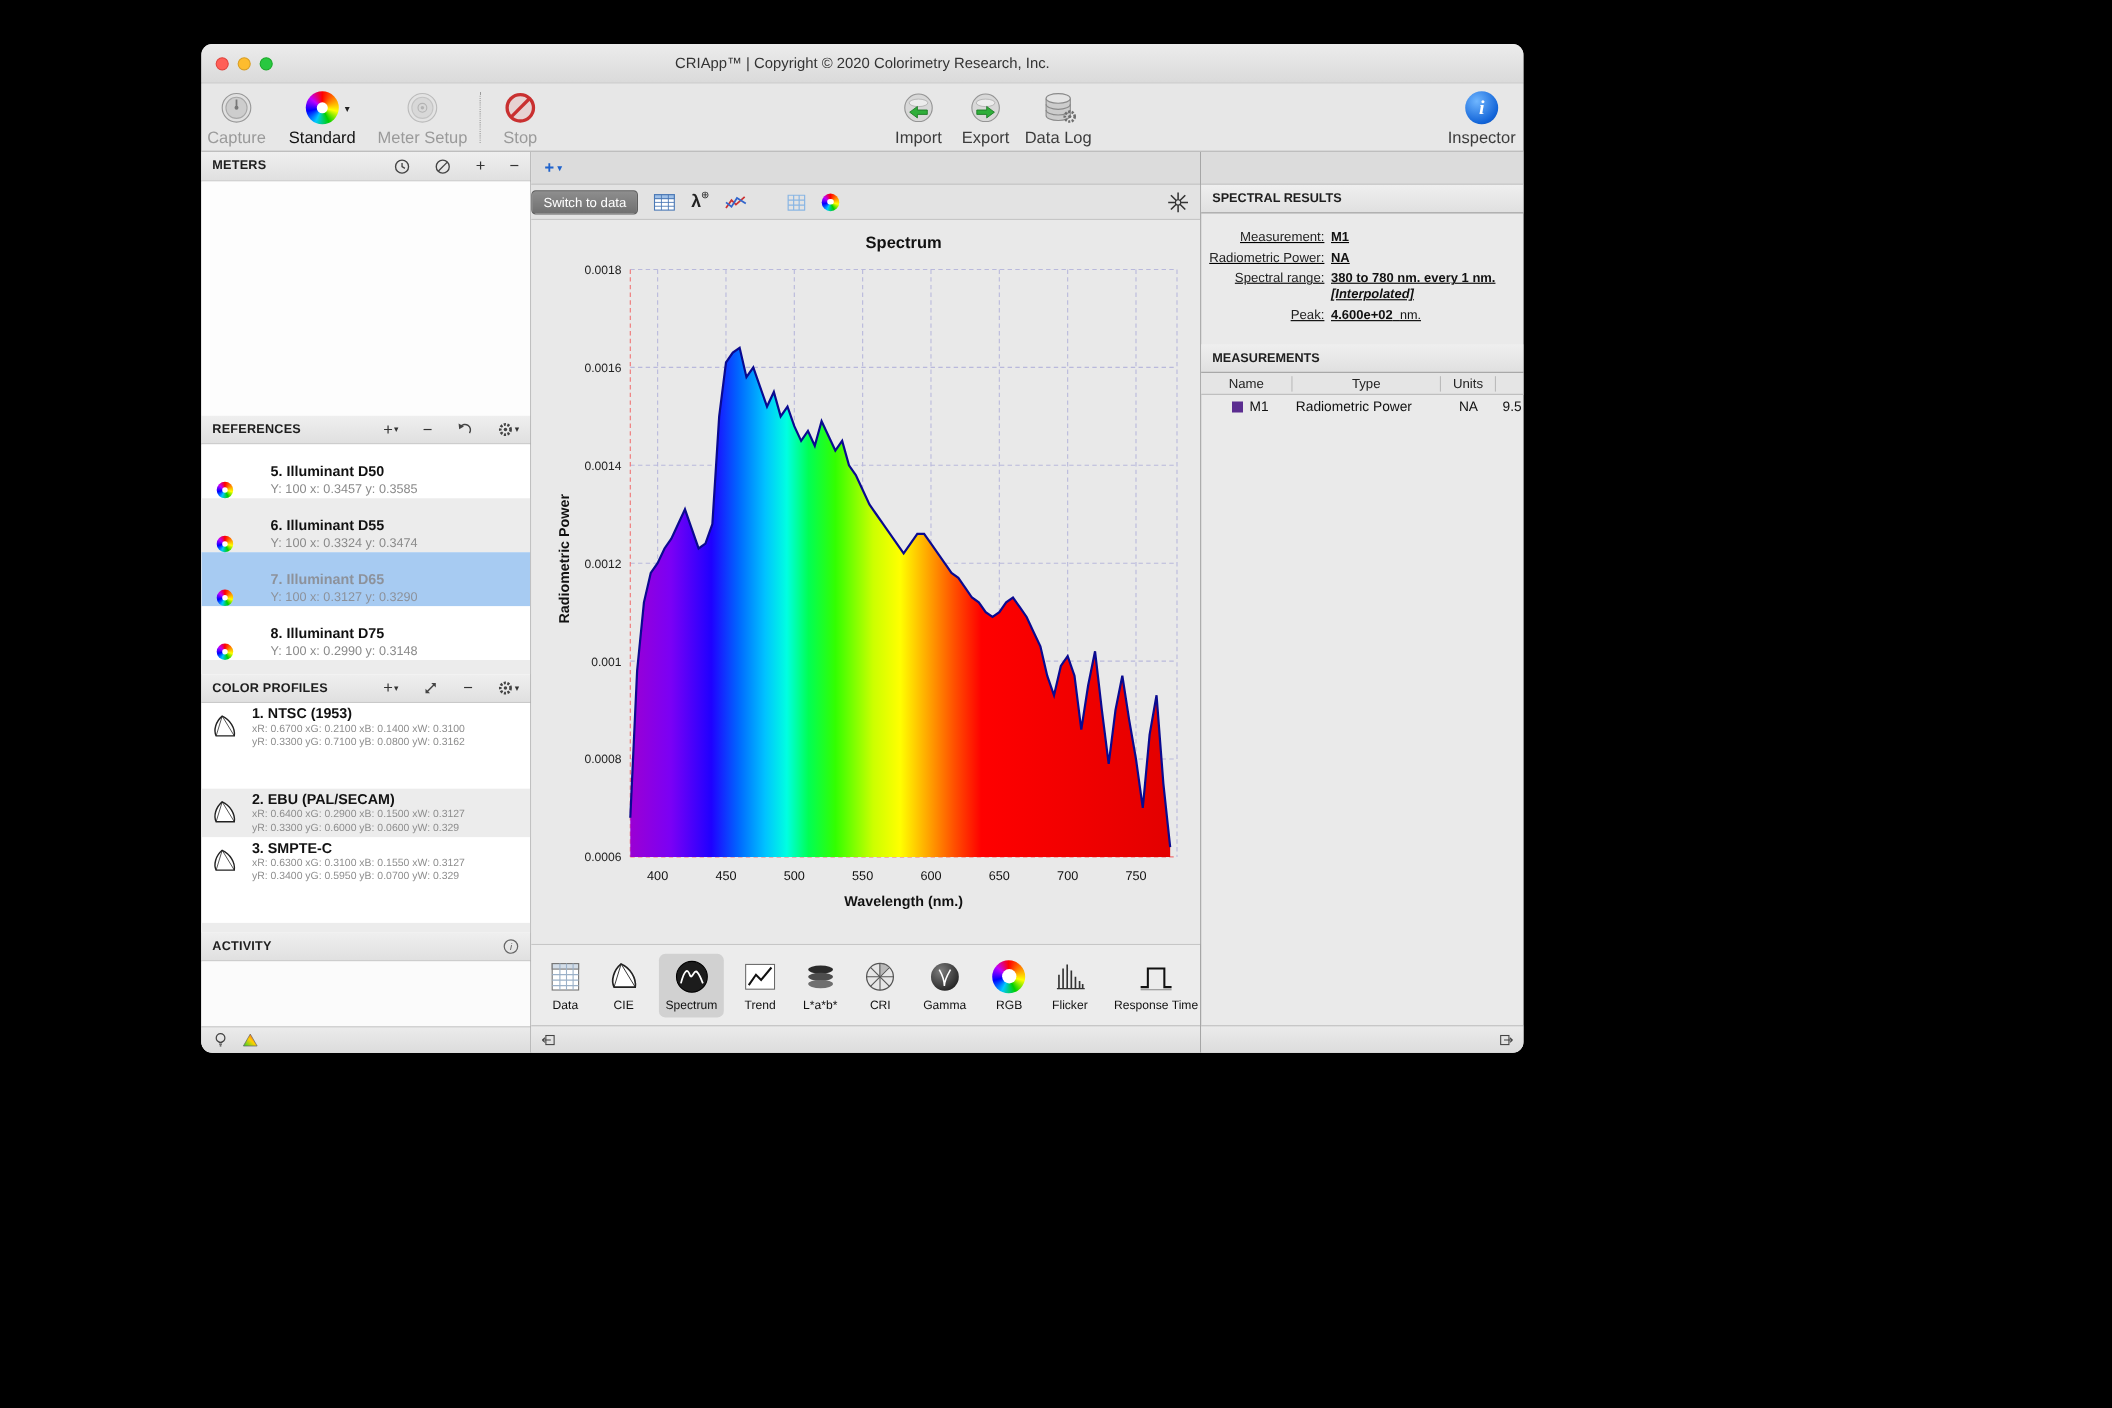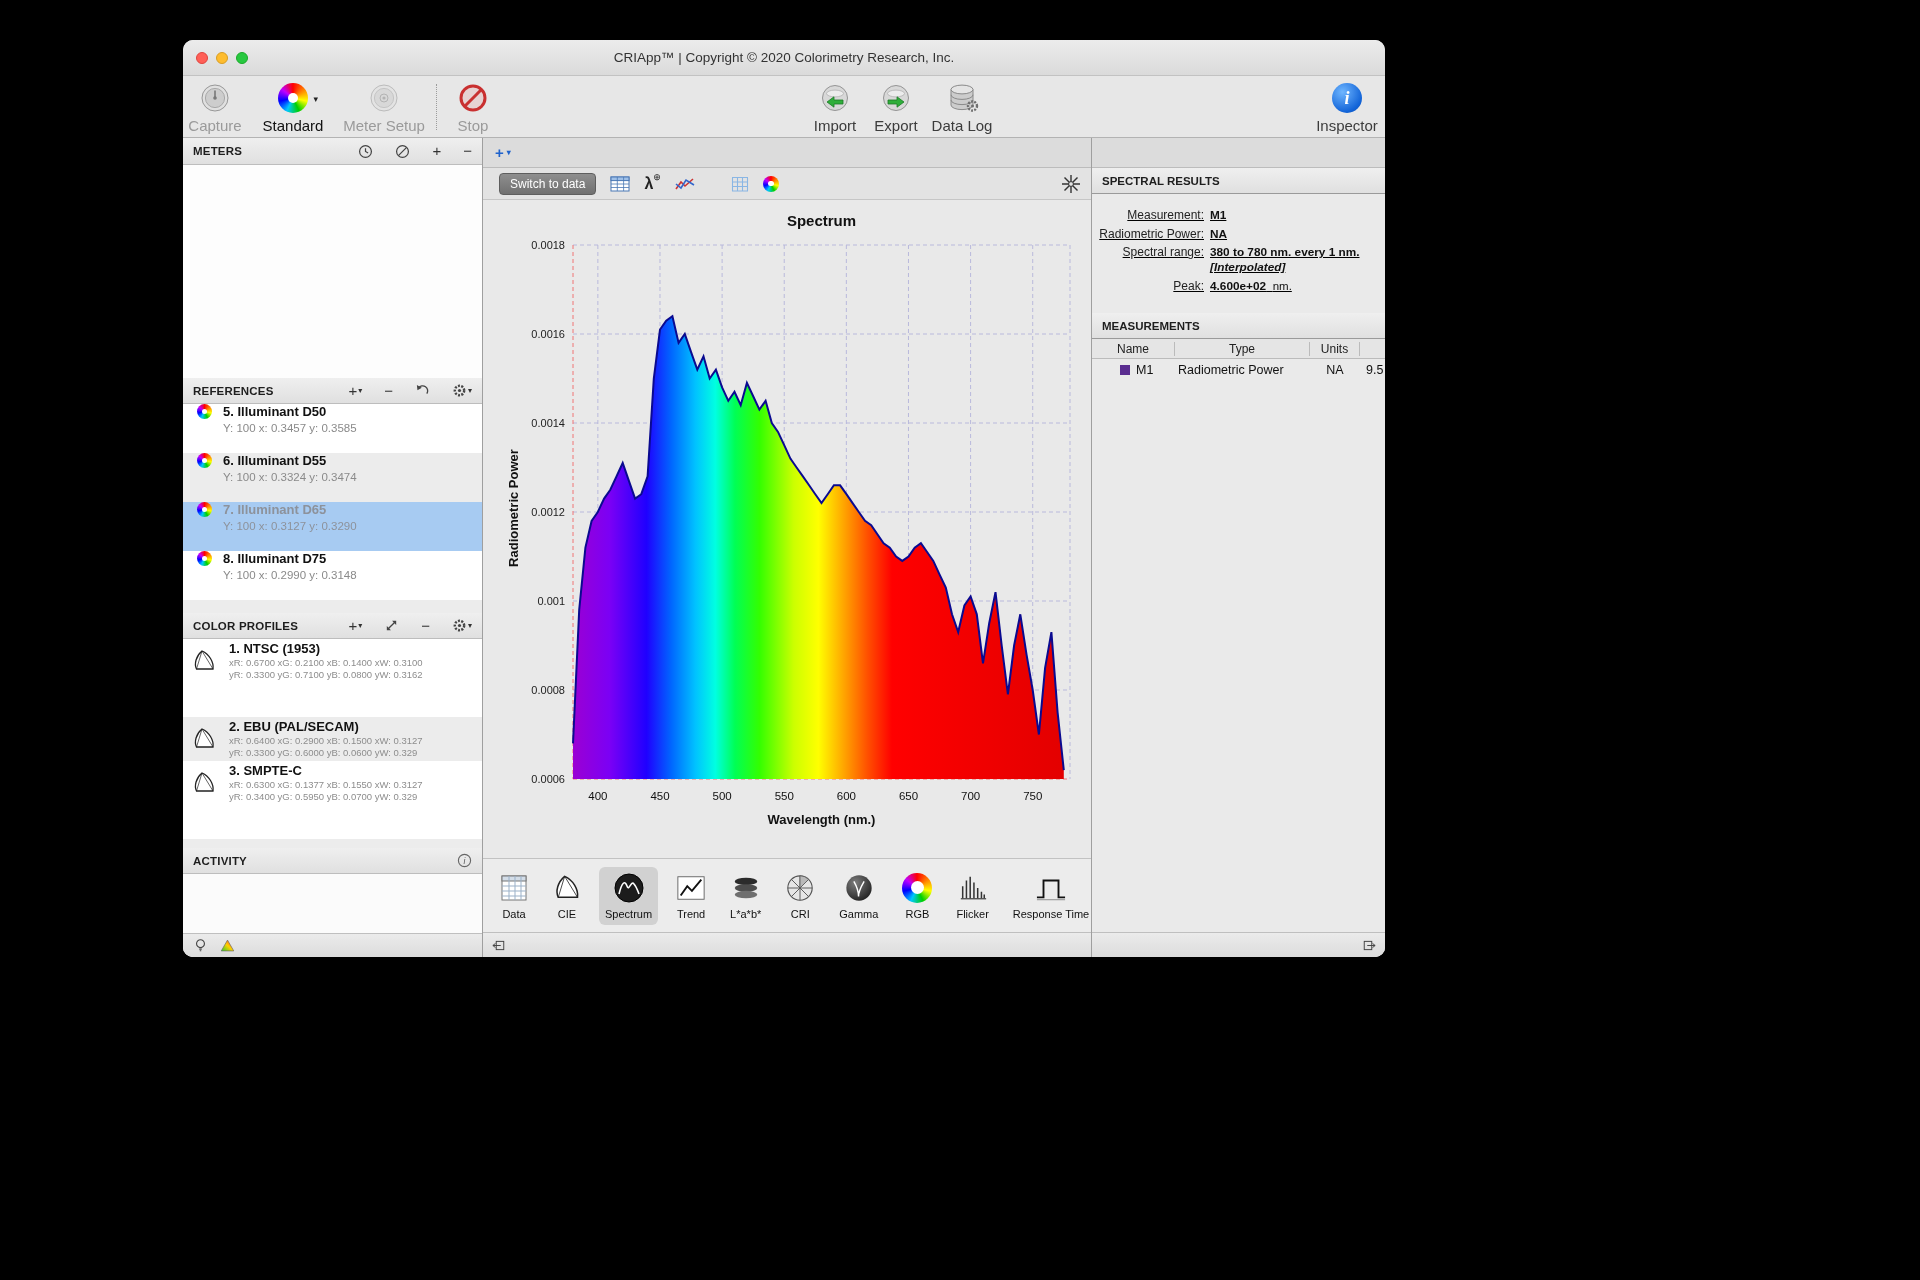--- a/index.html
+++ b/index.html
@@ -59,40 +59,40 @@
   .mini-caret{font-size:8px;color:#333;margin-left:1px;}
   .iconwrap{display:flex;align-items:center;}
 
   
   .meters-body{flex:0 0 213px;background:#fdfdfd;border-bottom:0;}
   .h-meters{flex:0 0 27px;}
   .h-26{flex:0 0 26px;}
   .list{overflow:hidden;}
   .refs-list{flex:0 0 209px;background:#fff;}
   .profs-list{flex:0 0 209px;background:#fff;}
-  .ref-row{height:49px;display:flex;align-items:flex-start;padding:0 8px 0 14px;gap:11px;}
+  .ref-row{height:49px;display:flex;align-items:flex-end;padding:0 8px 0 14px;gap:34px;}
   .ref-row.alt{background:#ececec;}
   .ref-row.sel{background:#a7cbf2;}
   .ref-name{font-size:13px;font-weight:bold;color:#111;line-height:1.3;}
   .ref-detail{font-size:11.5px;color:#8a8a8a;line-height:1.3;}
   .ref-row.sel .ref-name,.ref-row.sel .ref-detail{color:#8d929b;}
   .prof-row{height:44px;display:flex;align-items:center;padding:0 6px 0 8px;gap:12px;}
   .prof-row.alt{background:#ececec;margin-top:34px;}
   .prof-name{font-size:13px;font-weight:bold;color:#111;line-height:1.25;}
   .prof-line{font-size:9.5px;color:#8d8d8d;line-height:1.3;white-space:nowrap;}
   .activity-body{flex:1;background:#fbfbfb;}
   .side-statusbar{flex:0 0 24px;background:linear-gradient(#ebebeb,#dcdcdc);border-top:1px solid #bfbfbf;
     display:flex;align-items:center;gap:12px;padding:0 10px;}
 
   
   .tabstrip{flex:0 0 30px;background:#dcdcdc;border-bottom:1px solid #bcbcbc;display:flex;align-items:center;padding:0 12px;}
   .addview{color:#2063cc;font-size:15px;font-weight:bold;display:flex;align-items:center;gap:2px;}
   .addview .mini-caret{color:#2063cc;}
   .viewbar{flex:0 0 32px;background:#e3e3e3;border-bottom:1px solid #c6c6c6;display:flex;align-items:center;
-    gap:14px;padding:0 16px;position:relative;}
+    gap:14px;padding:0 0;position:relative;}
   .switch-btn{background:linear-gradient(#8e8e8e,#707070);color:#fff;font-size:12px;border:1px solid #5e5e5e;
     border-radius:4px;padding:3px 10px;font-family:inherit;}
   .vb-icon{display:flex;align-items:center;}
   .lambda-icon{font-size:16px;font-weight:bold;color:#222;position:relative;line-height:1;}
   .lam-sup{font-size:9px;position:relative;top:-6px;left:0px;font-weight:normal;}
   .vb-right{position:absolute;right:10px;top:6px;}
   .vb-gap{width:8px;}
 
   
   .chartarea{flex:1;position:relative;background:#e9e9e9;min-height:0;}
@@ -361,21 +361,21 @@
               <div class="prof-line">yR: 0.3300  yG: 0.6000  yB: 0.0600  yW: 0.329</div>
             </div>
         </div>
         <div class="prof-row">
           <svg width="26" height="24" viewBox="0 0 24 24">
               <path d="M10 2 C4 7 2 15 4.5 20 L21 20 C22 13 17 5 10 2 Z" fill="#fff" stroke="#222" stroke-width="1.3"></path>
               <path d="M10 2 L4.5 20 M10 2 L21 20" stroke="#222" stroke-width=".7" fill="none"></path>
             </svg>
           <div>
               <div class="prof-name">3. SMPTE-C</div>
-              <div class="prof-line">xR: 0.6300  xG: 0.1377  xB: 0.1550  xW: 0.3127</div>
+              <div class="prof-line">xR: 0.6300  xG: 0.3100  xB: 0.1550  xW: 0.3127</div>
               <div class="prof-line">yR: 0.3400  yG: 0.5950  yB: 0.0700  yW: 0.329</div>
             </div>
         </div>
         <div class="prof-row alt">
           <svg width="26" height="24" viewBox="0 0 24 24">
               <path d="M10 2 C4 7 2 15 4.5 20 L21 20 C22 13 17 5 10 2 Z" fill="#fff" stroke="#222" stroke-width="1.3"></path>
               <path d="M10 2 L4.5 20 M10 2 L21 20" stroke="#222" stroke-width=".7" fill="none"></path>
             </svg>
           <div>
               <div class="prof-name">4. PAL/SECAM (1970)</div>

